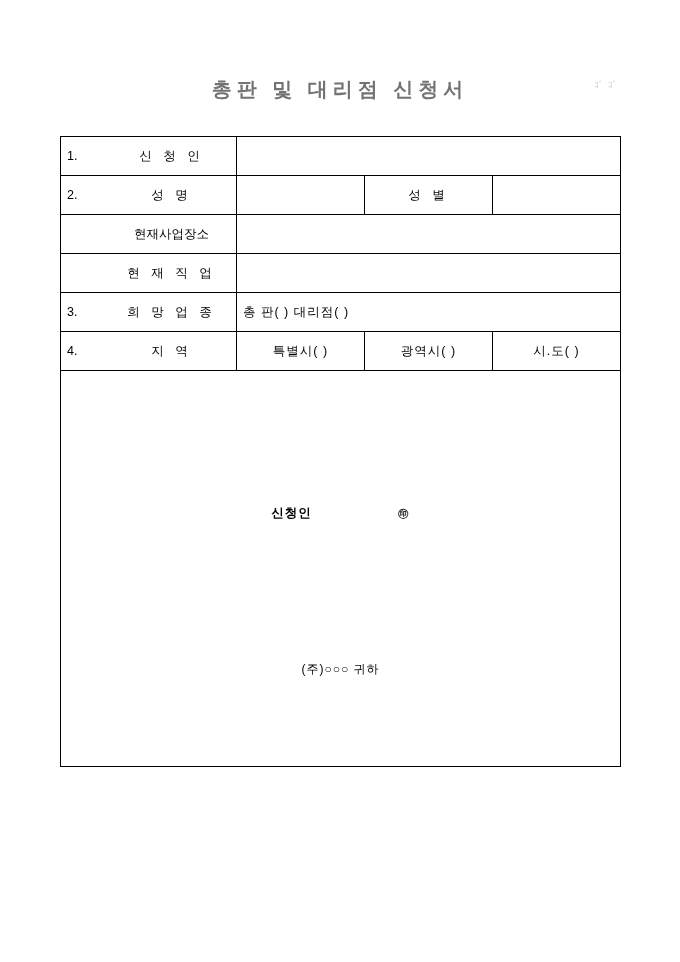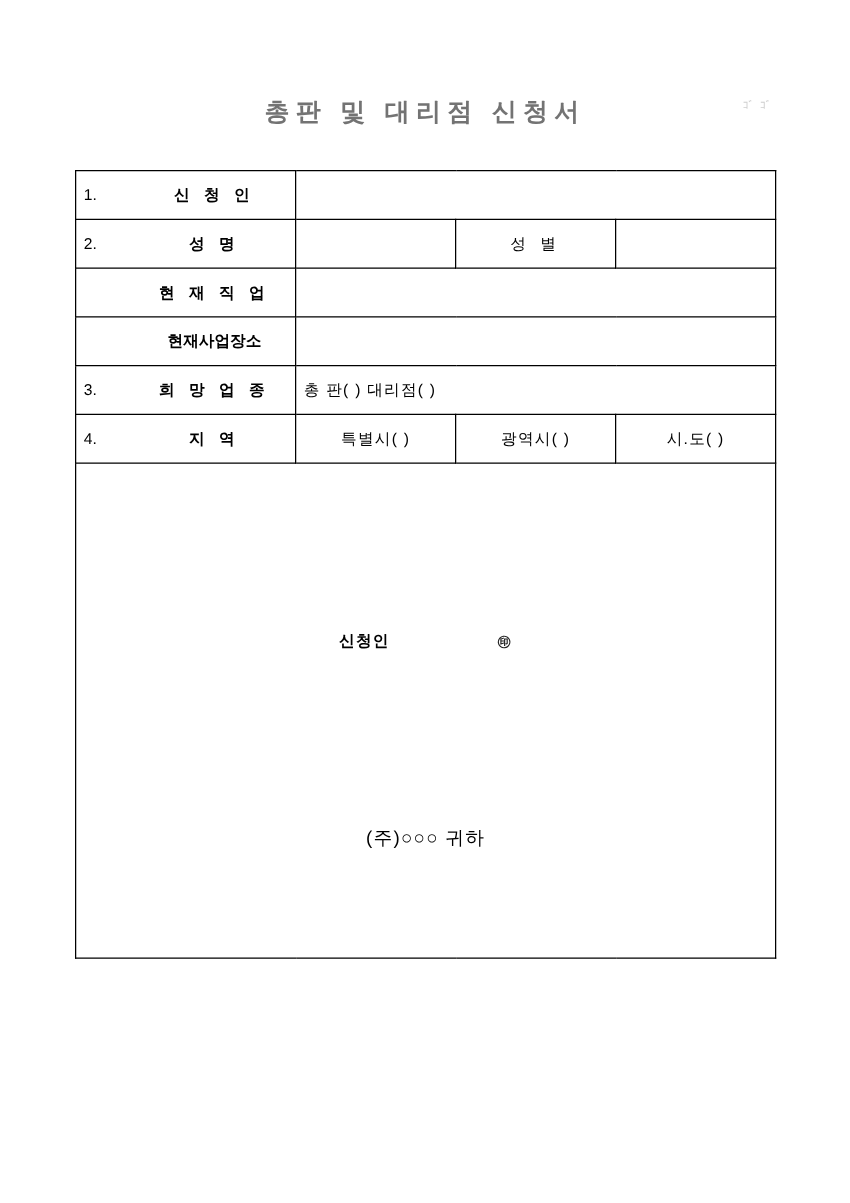--- a/index.html
+++ b/index.html
@@ -78,21 +78,20 @@
   }
   .cell-row .idx {
     width: 46px;
     flex: 0 0 46px;
     text-align: left;
   }
   .cell-row .txt {
     flex: 1 1 auto;
     text-align: center;
     letter-spacing: 4px;
-    font-weight: bold;
   }
   .opt {
     text-align: left;
     padding-left: 18px;
     letter-spacing: 1px;
   }
   .center-opt {
     text-align: center;
     letter-spacing: 1px;
   }
@@ -119,21 +118,21 @@
   .seal {
     font-size: 11px;
     color: #222;
   }
   .to-line {
     position: absolute;
     top: 290px;
     left: 0;
     width: 100%;
     text-align: center;
-    font-size: 15px;
+    font-size: 12px;
     letter-spacing: 1px;
   }
 </style>
 </head>
 <body>
 
 <div class="page">
 
   <div class="doc-title">총판 및 대리점 신청서</div>
 
@@ -167,31 +166,31 @@
         </td>
         <td></td>
         <td class="lbl">성    별</td>
         <td></td>
       </tr>
 
       <tr>
         <td>
           <div class="cell-row">
             <span class="idx"></span>
+            <span class="txt" style="letter-spacing:0px;">현재사업장소</span>
+          </div>
+        </td>
+        <td colspan="3"></td>
+      </tr>
+
+      <tr>
+        <td>
+          <div class="cell-row">
+            <span class="idx"></span>
             <span class="txt">현 재 직 업</span>
-          </div>
-        </td>
-        <td colspan="3"></td>
-      </tr>
-
-      <tr>
-        <td>
-          <div class="cell-row">
-            <span class="idx"></span>
-            <span class="txt" style="letter-spacing:0px;">현재사업장소</span>
           </div>
         </td>
         <td colspan="3"></td>
       </tr>
 
 
       <tr>
         <td>
           <div class="cell-row">
             <span class="idx">3.</span>

